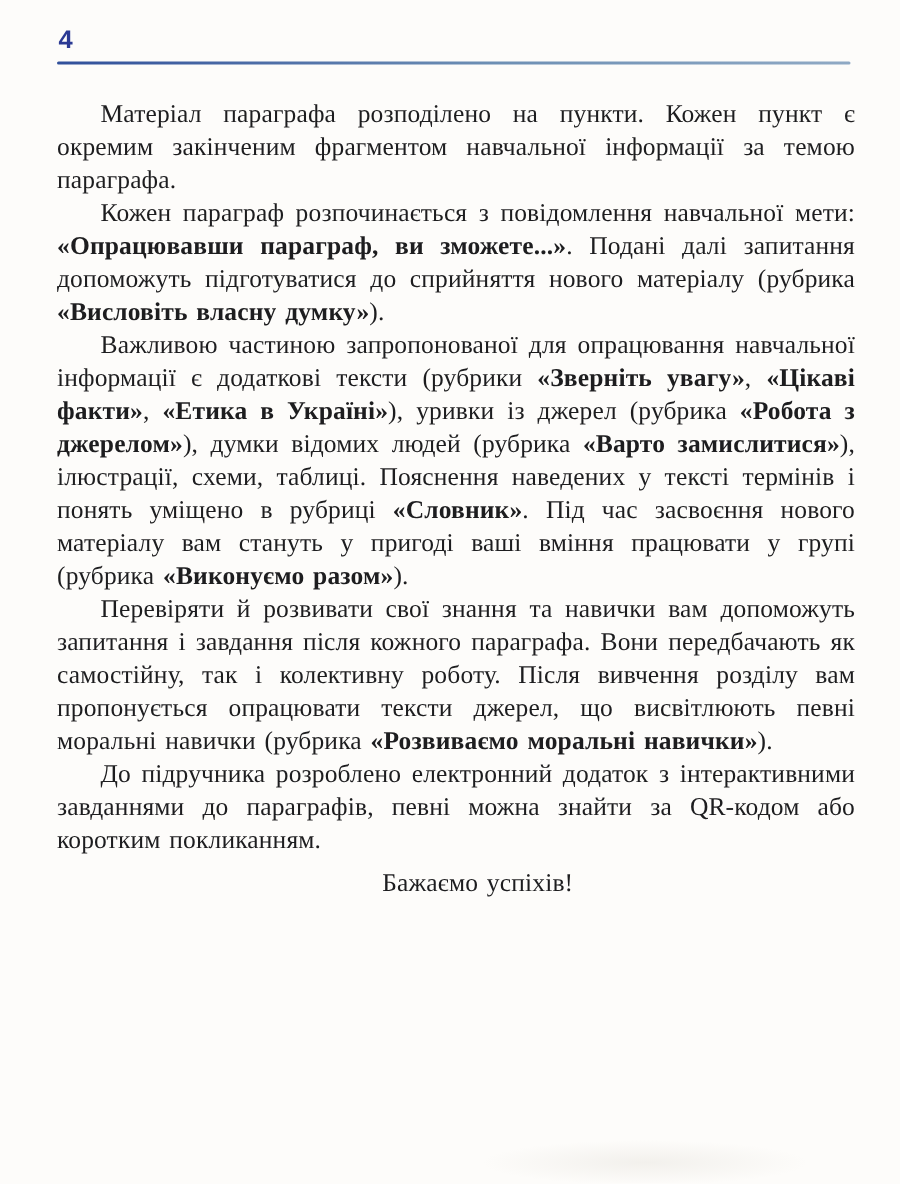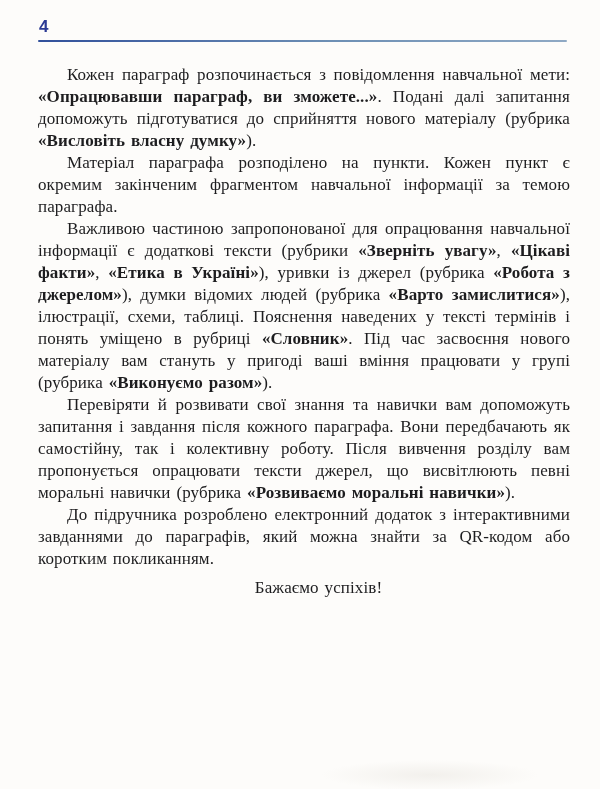--- a/index.html
+++ b/index.html
@@ -70,21 +70,21 @@
 </style>
 </head>
 <body>
 
 <div class="page">
   <header class="page-header">
     <span class="page-number">4</span>
     <div class="header-rule"></div>
   </header>
   <main class="text-block">
+      <p class="para"><span class="regular">Матеріал параграфа розподілено на пункти. Кожен пункт є окремим закінченим фрагментом навчальної інформації за темою параграфа.</span></p>
       <p class="para"><span class="regular">Кожен параграф розпочинається з повідомлення навчальної мети: </span><span class="bold">«Опрацювавши параграф, ви зможете...»</span><span class="regular">. Подані далі запитання допоможуть підготуватися до сприйняття нового матеріалу (рубрика </span><span class="bold">«Висловіть власну думку»</span><span class="regular">).</span></p>
-      <p class="para"><span class="regular">Матеріал параграфа розподілено на пункти. Кожен пункт є окремим закінченим фрагментом навчальної інформації за темою параграфа.</span></p>
       <p class="para"><span class="regular">Важливою частиною запропонованої для опрацювання навчальної інформації є додаткові тексти (рубрики </span><span class="bold">«Зверніть увагу»</span><span class="regular">, </span><span class="bold">«Цікаві факти»</span><span class="regular">, </span><span class="bold">«Етика в Україні»</span><span class="regular">), уривки із джерел (рубрика </span><span class="bold">«Робота з джерелом»</span><span class="regular">), думки відомих людей (рубрика </span><span class="bold">«Варто замислитися»</span><span class="regular">), ілюстрації, схеми, таблиці. Пояснення наведених у тексті термінів і понять уміщено в рубриці </span><span class="bold">«Словник»</span><span class="regular">. Під час засвоєння нового матеріалу вам стануть у пригоді ваші вміння працювати у групі (рубрика </span><span class="bold">«Виконуємо разом»</span><span class="regular">).</span></p>
       <p class="para"><span class="regular">Перевіряти й розвивати свої знання та навички вам допоможуть запитання і завдання після кожного параграфа. Вони передбачають як самостійну, так і колективну роботу. Після вивчення розділу вам пропонується опрацювати тексти джерел, що висвітлюють певні моральні навички (рубрика </span><span class="bold">«Розвиваємо моральні навички»</span><span class="regular">).</span></p>
-      <p class="para"><span class="regular">До підручника розроблено електронний додаток з інтерактивними завданнями до параграфів, який можна знайти за QR-кодом або коротким покликанням.</span></p>
+      <p class="para"><span class="regular">До підручника розроблено електронний додаток з інтерактивними завданнями до параграфів, певні можна знайти за QR-кодом або коротким покликанням.</span></p>
       <p class="para"><span class="regular">Бажаємо успіхів!</span></p>
     </main>
   <div class="scan-smudge"></div>
 </div>
 
 </body></html>

